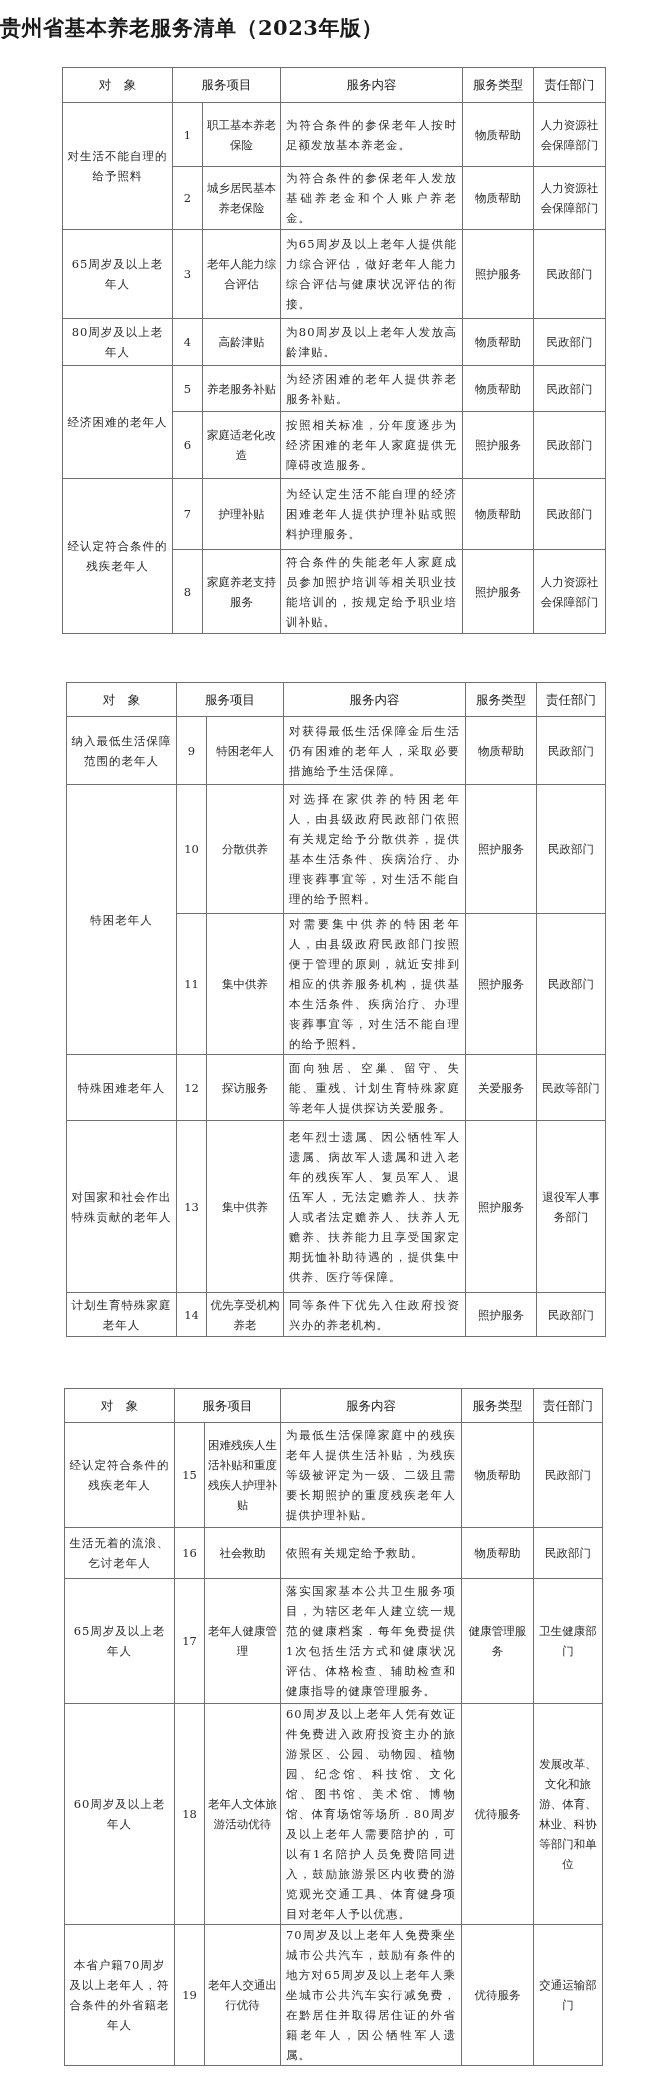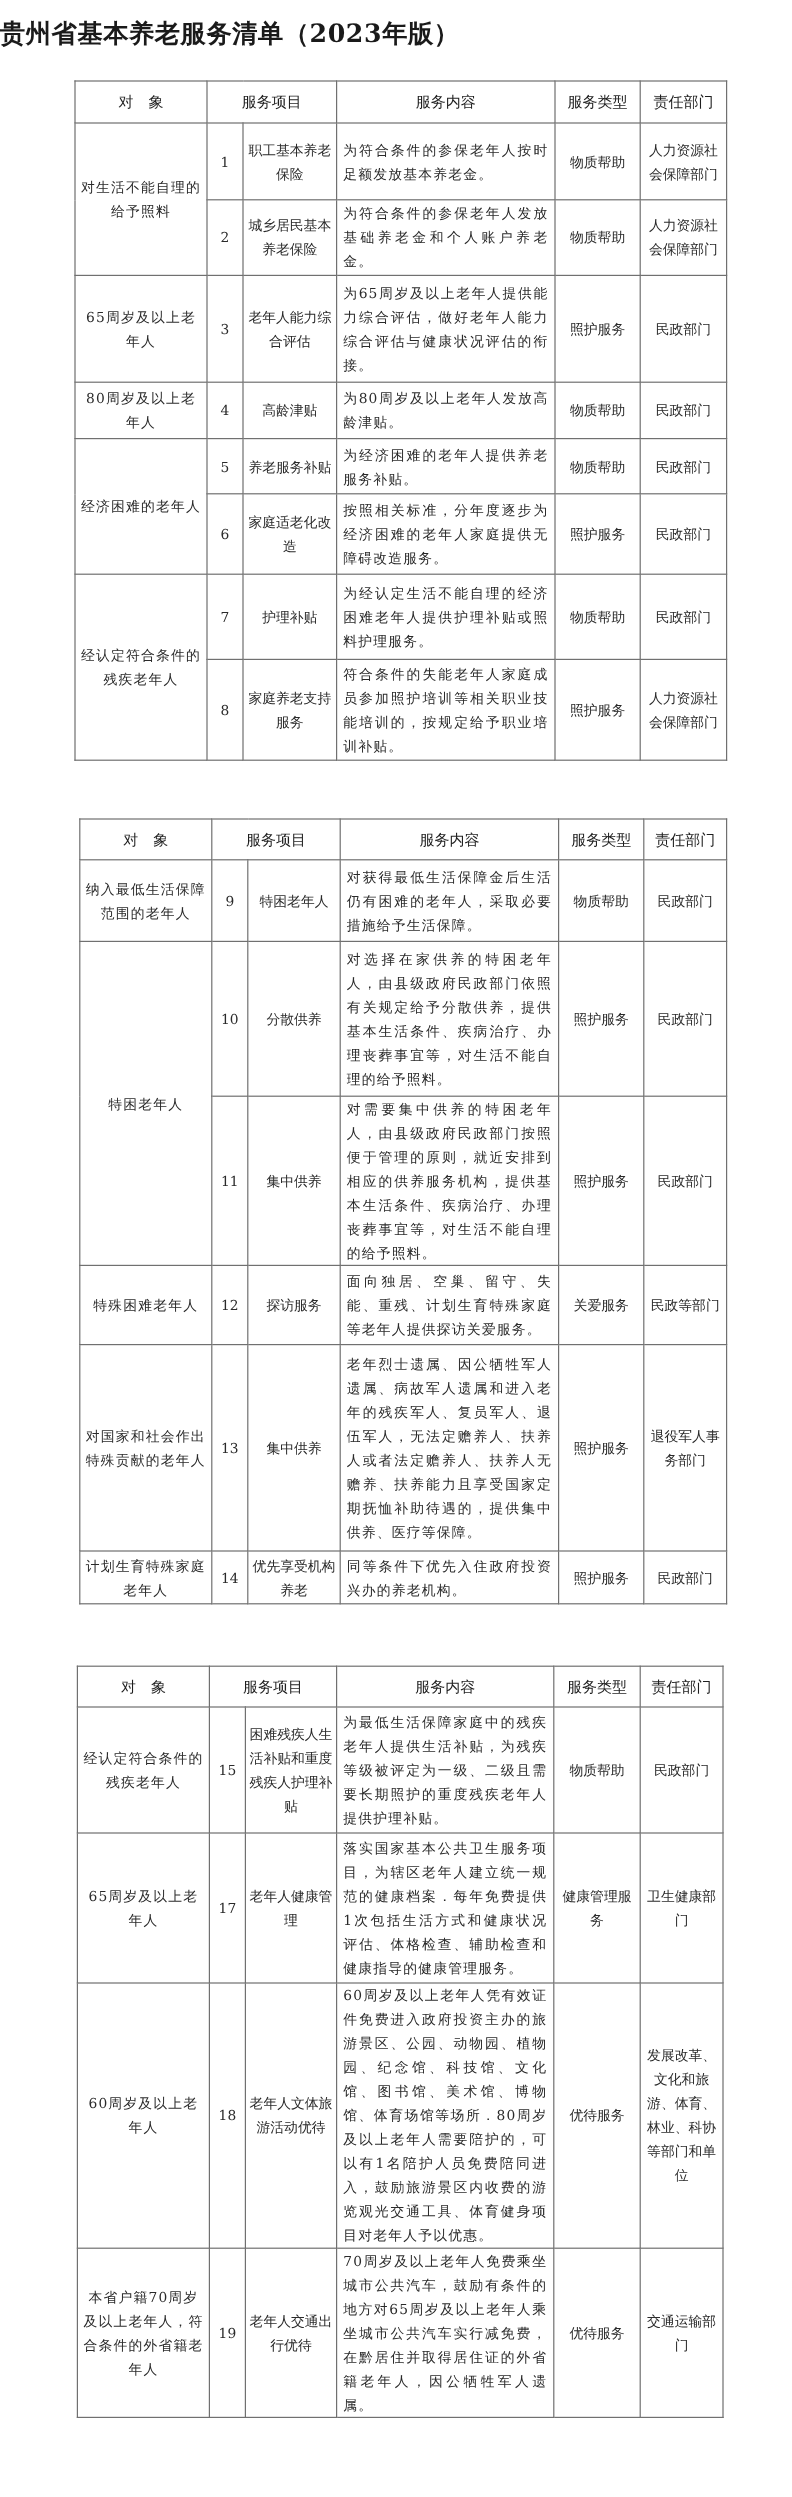--- a/index.html
+++ b/index.html
@@ -187,20 +187,28 @@
     <th>责任部门</th>
   </tr>
   <tr style="height:105px">
     <td class="subject">经认定符合条件的残疾老年人</td>
     <td class="num">15</td>
     <td>困难残疾人生活补贴和重度残疾人护理补贴</td>
     <td class="content">为最低生活保障家庭中的残疾老年人提供生活补贴，为残疾等级被评定为一级、二级且需要长期照护的重度残疾老年人提供护理补贴。</td>
     <td>物质帮助</td>
     <td>民政部门</td>
   </tr>
+  <tr style="height:51px">
+    <td class="subject">生活无着的流浪、乞讨老年人</td>
+    <td class="num">16</td>
+    <td>社会救助</td>
+    <td class="content">依照有关规定给予救助。</td>
+    <td>物质帮助</td>
+    <td>民政部门</td>
+  </tr>
   <tr style="height:125px">
     <td class="subject">65周岁及以上老年人</td>
     <td class="num">17</td>
     <td>老年人健康管理</td>
     <td class="content">落实国家基本公共卫生服务项目，为辖区老年人建立统一规范的健康档案．每年免费提供1次包括生活方式和健康状况评估、体格检查、辅助检查和健康指导的健康管理服务。</td>
     <td>健康管理服务</td>
     <td>卫生健康部门</td>
   </tr>
   <tr style="height:209px">
     <td class="subject">60周岁及以上老年人</td>

